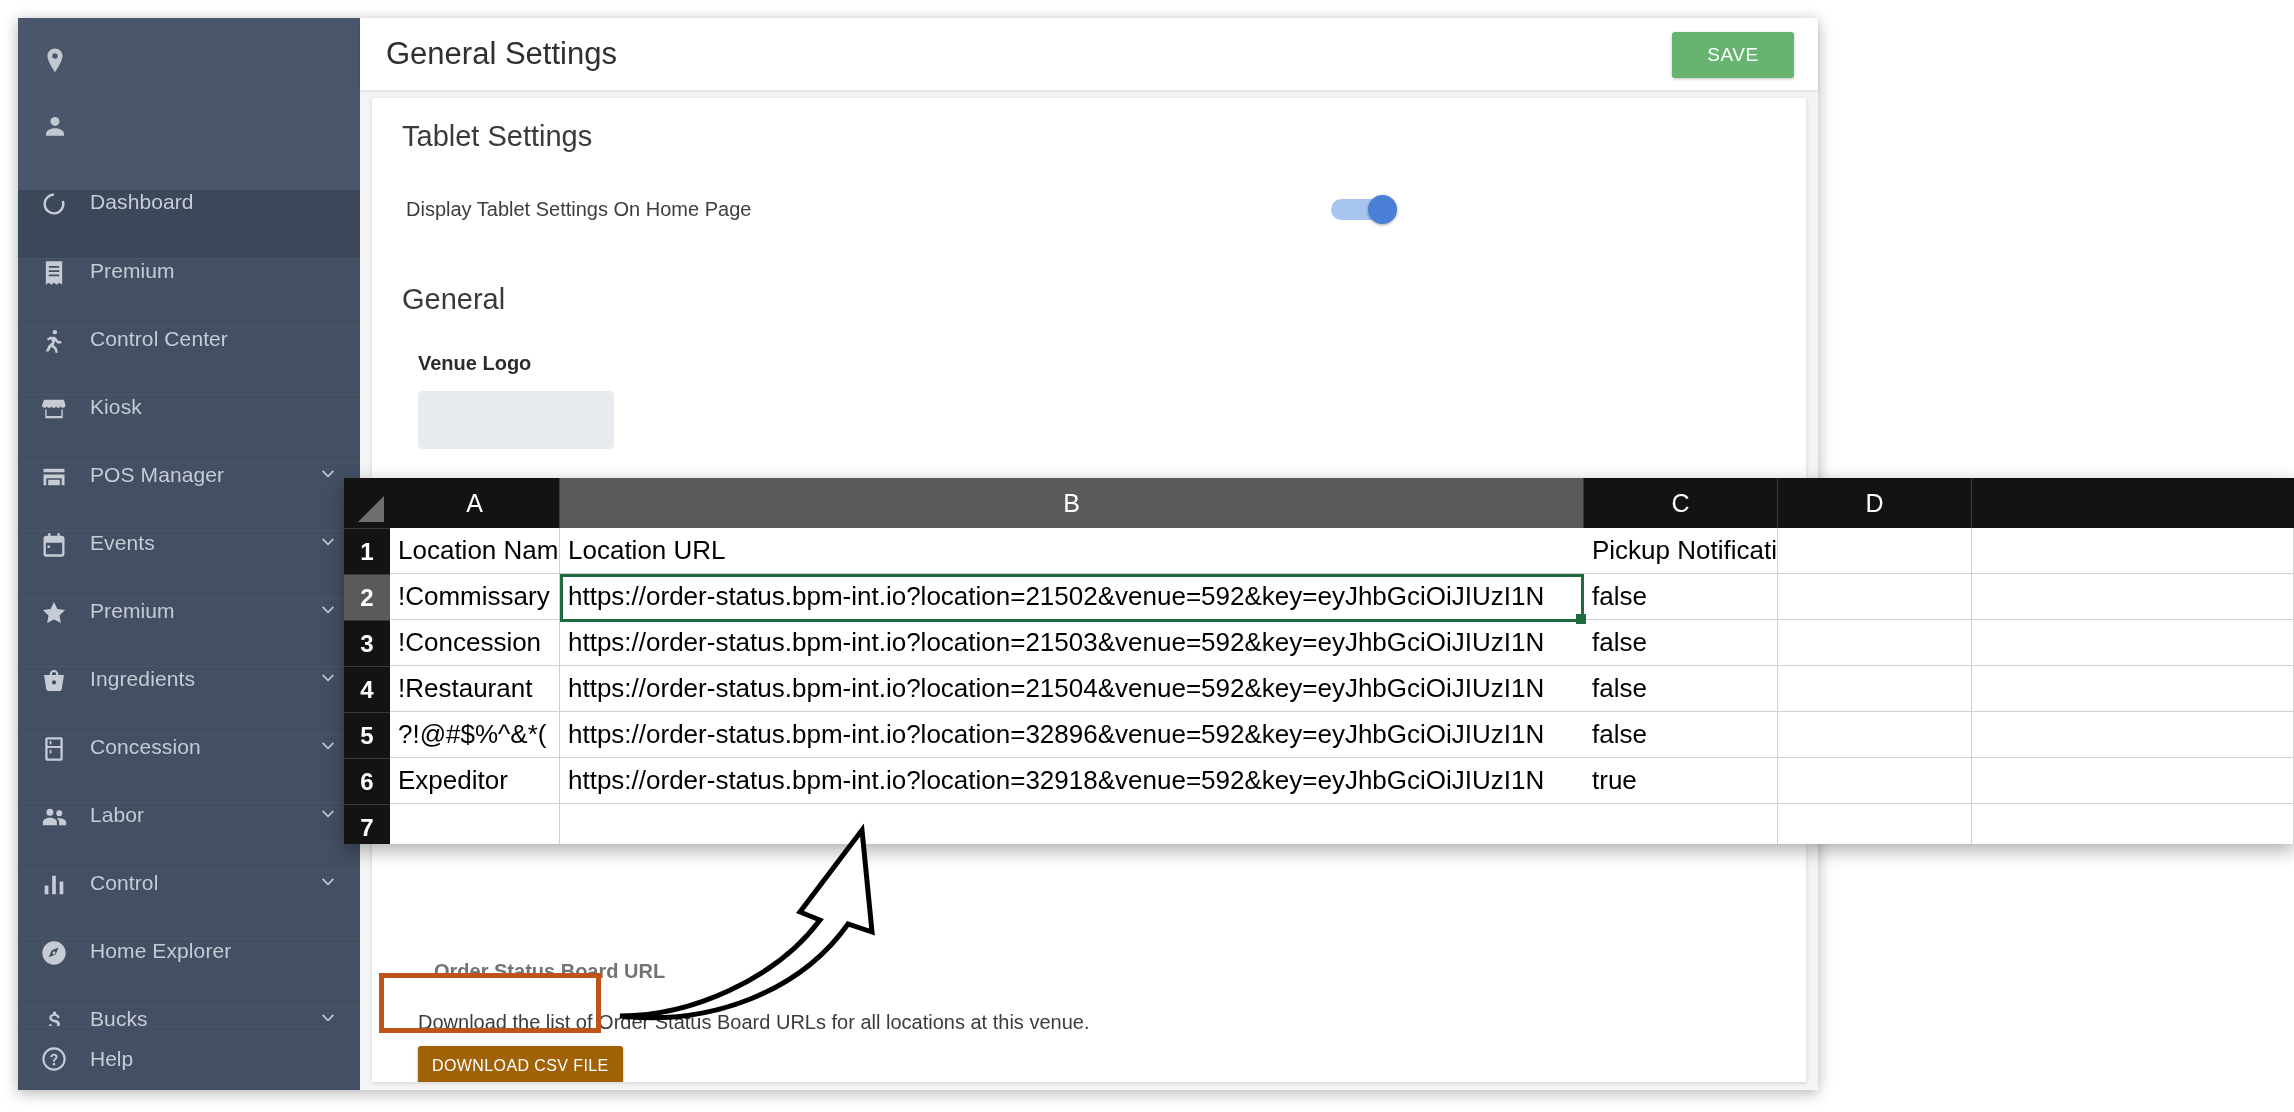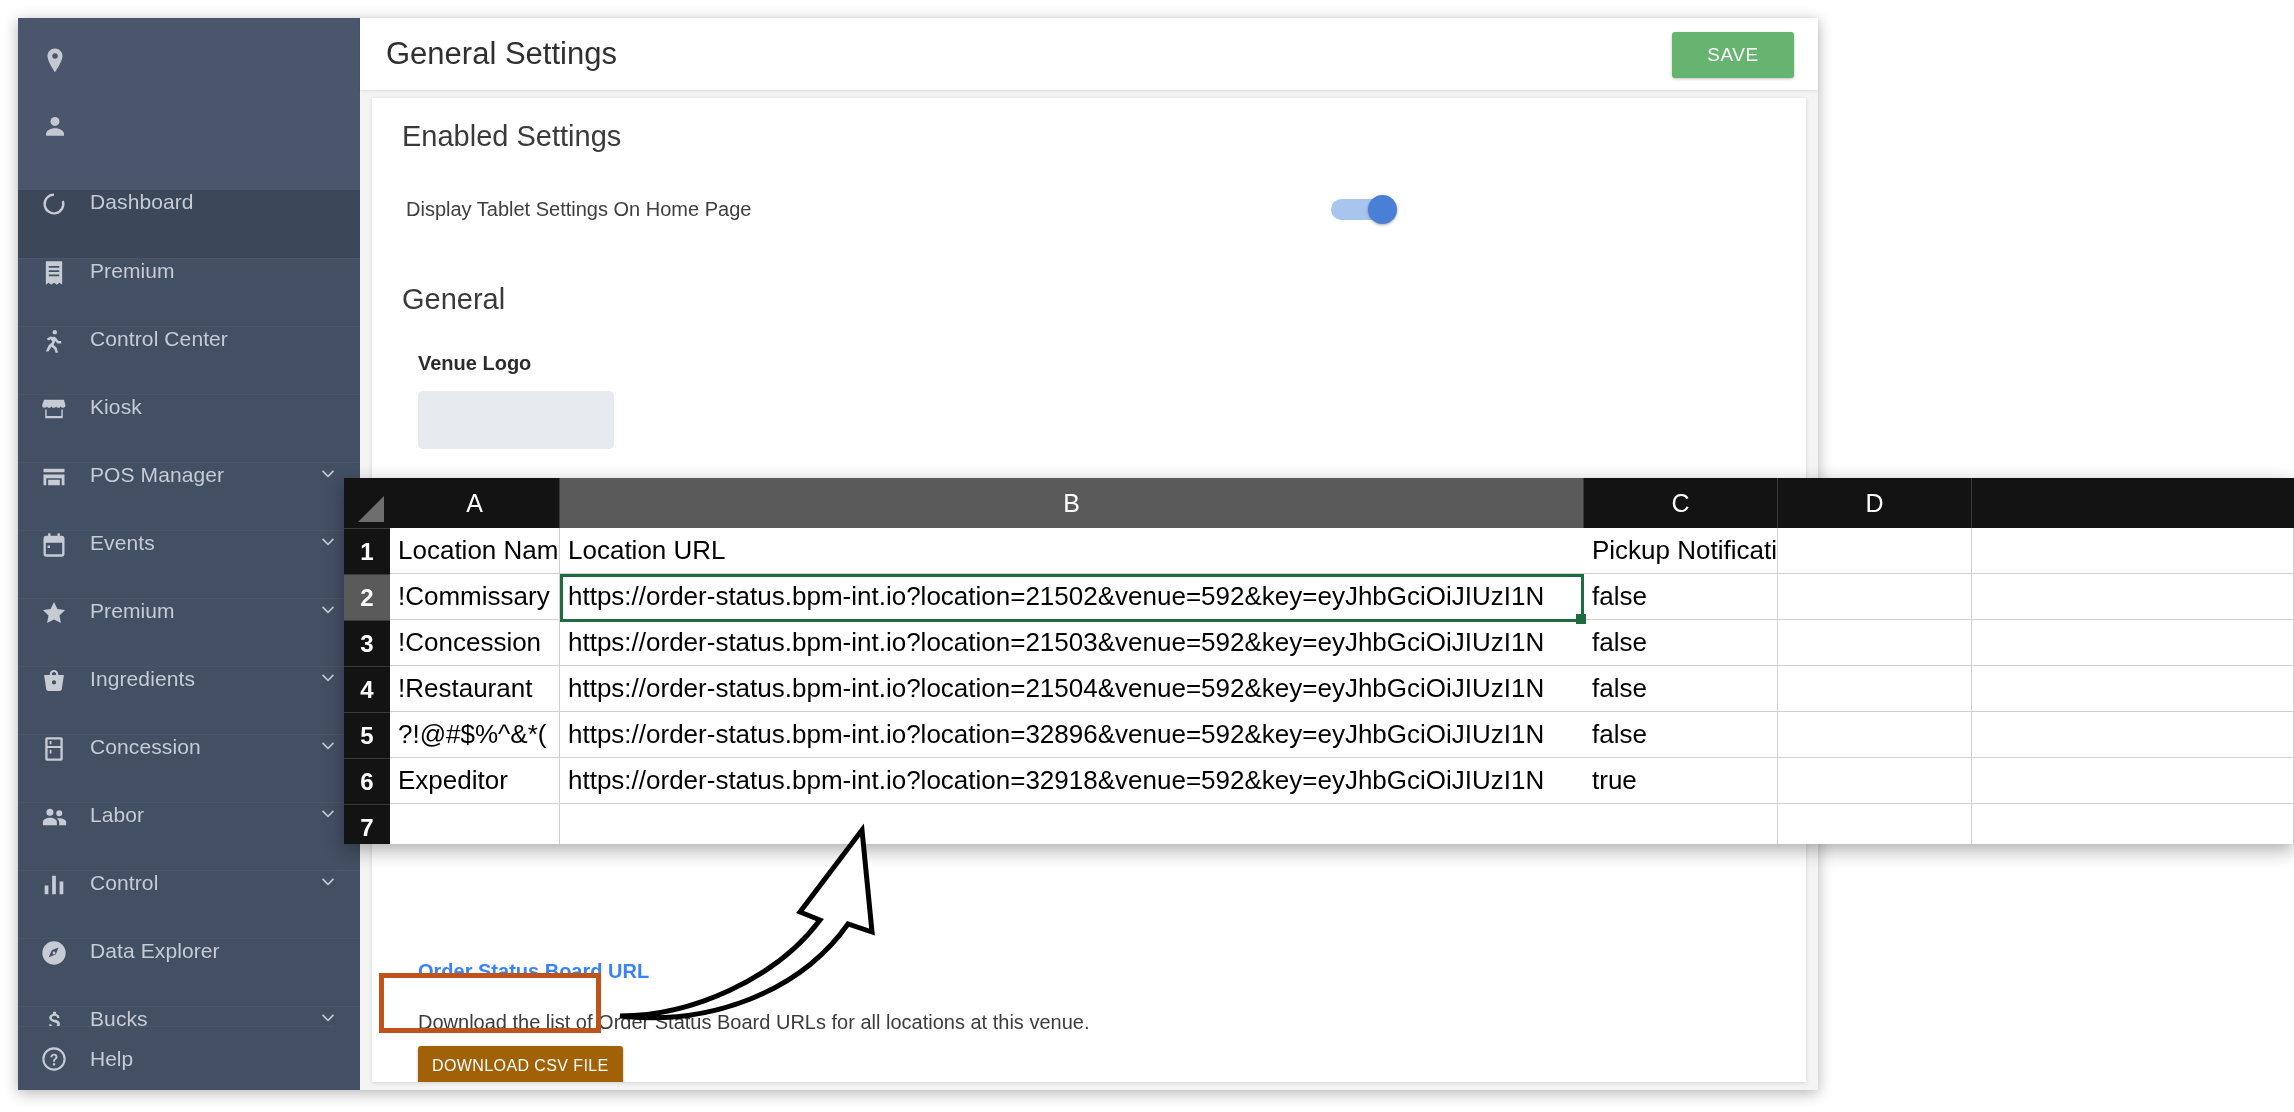--- a/index.html
+++ b/index.html
@@ -98,21 +98,21 @@
   }
   .sec-title2 { font-size: 29px; color:#3a3a3a; font-weight: 400; padding: 60px 0 0 30px; }
   .sub-label { font-size: 20px; font-weight: bold; color:#2b2b2b; padding: 36px 0 0 46px; }
   .logo-box {
     margin: 16px 0 0 46px; width: 196px; height: 58px;
     background: #e7eaee; border-radius: 5px;
   }
 
   
   .lower { position:absolute; left:0; top: 862px; width:100%; }
-  .lower-h { font-size: 20px; font-weight: bold; color:#3b82f6; padding-left: 46px; }
+  .lower-h { font-size: 20px; font-weight: bold; color:#737373; padding-left: 46px; margin-left: 16px; }
   .lower-p { font-size: 20px; color:#3c3c3c; padding: 28px 0 0 46px; }
   .dl-btn {
     margin: 12px 0 0 46px;
     background: #a16207; color:#fff; border:none; border-radius:3px;
     font-size: 16px; font-family: inherit; letter-spacing: .4px;
     padding: 11px 14px; cursor:pointer;
     box-shadow: 0 1px 3px rgba(0,0,0,0.3);
   }
   .dl-highlight {
     position:absolute; left: 379px; top: 973px;
@@ -282,21 +282,21 @@
             </svg>
             <span class="nav-label">Control</span>
             <svg class="chev" viewBox="0 0 24 24">
               <path d="M6.2 8.8 12 14.6l5.8-5.8 1.4 1.4L12 17.4 4.8 10.2z"></path>
             </svg>
           </div>
           <div class="nav-item">
             <svg class="nav-ico" viewBox="0 0 24 24">
               <path d="M12 2a10 10 0 1 0 0 20 10 10 0 0 0 0-20zm3.9 5.3-2.2 5.3a1.6 1.6 0 0 1-.9.9l-5.3 2.2 2.2-5.3c.2-.4.5-.7.9-.9l5.3-2.2zM12 10.8a1.2 1.2 0 1 0 0 2.4 1.2 1.2 0 0 0 0-2.4z"></path>
             </svg>
-            <span class="nav-label">Data Explorer</span>
+            <span class="nav-label">Home Explorer</span>
           </div>
           <div class="nav-item">
             <svg class="nav-ico" viewBox="0 0 24 24">
               <path d="M12.8 11.1c-2-.5-2.7-1-2.7-1.9 0-1 .9-1.7 2.4-1.7 1.6 0 2.2.8 2.2 1.9h2a3.6 3.6 0 0 0-2.9-3.4V4h-2.7v2c-1.8.4-3.2 1.5-3.2 3.3 0 2.1 1.7 3.1 4.2 3.7 2.3.5 2.7 1.3 2.7 2.1 0 .6-.4 1.6-2.4 1.6-1.8 0-2.6-.8-2.7-1.9h-2c.1 1.9 1.5 3 3.4 3.4V20h2.7v-2c1.8-.3 3.3-1.4 3.3-3.3 0-2.6-2.3-3.5-4.3-4z"></path>
             </svg>
             <span class="nav-label">Bucks</span>
             <svg class="chev" viewBox="0 0 24 24">
               <path d="M6.2 8.8 12 14.6l5.8-5.8 1.4 1.4L12 17.4 4.8 10.2z"></path>
             </svg>
           </div>
@@ -311,21 +311,21 @@
       </div>
     </nav>
 
     <section class="content">
       <header class="topbar">
         <h1 class="page-title">General Settings</h1>
         <button class="save-btn">SAVE</button>
       </header>
 
       <div class="panel">
-        <h2 class="sec-title">Enabled Settings</h2>
+        <h2 class="sec-title">Tablet Settings</h2>
 
         <div class="toggle-row">
           <span class="toggle-label">Display Tablet Settings On Home Page</span>
           <div class="toggle">
             <div class="toggle-track"></div>
             <div class="toggle-knob"></div>
           </div>
         </div>
 
         <h2 class="sec-title2">General</h2>

